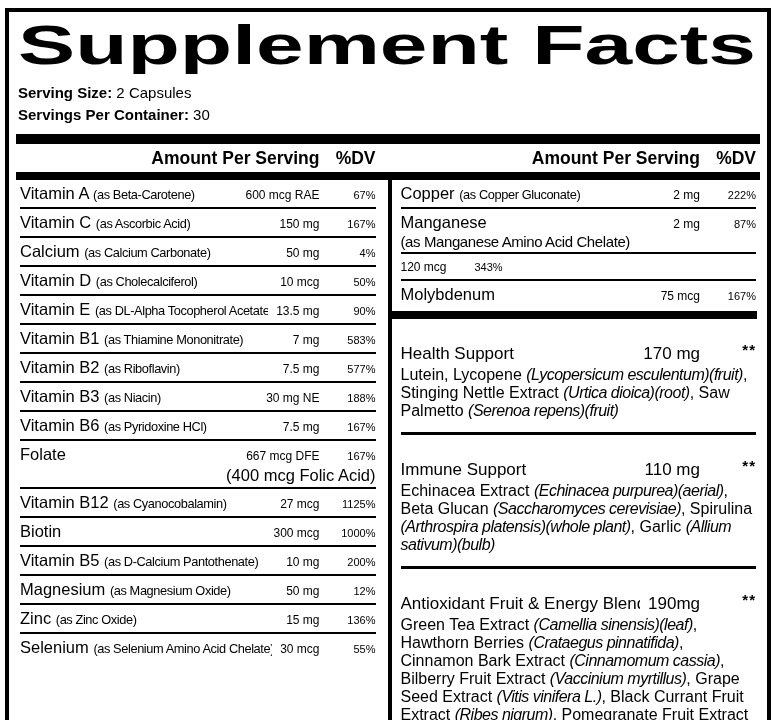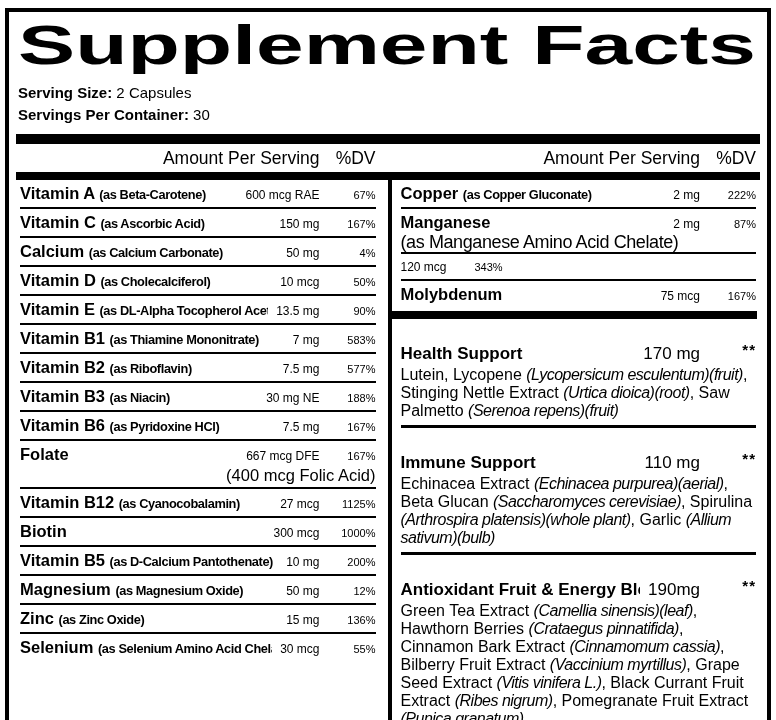--- a/index.html
+++ b/index.html
@@ -19,33 +19,33 @@
   .serving b{font-weight:bold;}
   .bar{background:#000;margin-left:-2px;margin-right:-2px;}
   .bar-lg{height:10px;margin-top:8px;}
   .bar-md{height:8px;}
   .columns{display:flex;align-items:stretch;}
   .col-left{flex:1 1 0;min-width:0;padding:0 12px 0 2px;}
   .col-right{flex:1 1 0;min-width:0;padding:0 2px 0 9px;}
   .vdivider{width:4px;background:#000;flex:0 0 4px;}
   .vdivider.ghost{background:transparent;}
   .line1{display:flex;align-items:baseline;gap:8px;min-width:0;}
-  .name{flex:1 1 0;min-width:0;white-space:nowrap;font-size:16.5px;overflow:hidden;font-weight:bold;}
+  .name{flex:1 1 0;min-width:0;white-space:nowrap;font-size:16.5px;overflow:hidden;}
   .sub{font-size:12.8px;letter-spacing:-0.4px;}
   .amt{white-space:nowrap;font-size:12px;}
   .dv{flex:0 0 48px;width:48px;text-align:right;font-size:11px;white-space:nowrap;}
   .hdr{font-weight:bold;padding-top:4px;padding-bottom:3px;}
-  .hdr .amt,.hdr .dv{font-size:17.5px;font-weight:normal;}
+  .hdr .amt,.hdr .dv{font-size:17.5px;font-weight:bold;}
   .row{border-bottom:2px solid #000;padding:4px 0 2px 0;line-height:19px;}
   .rows .row:last-child{border-bottom:none;}
   .line2{line-height:17px;}
   .line2.right{text-align:right;font-size:16.5px;line-height:19px;}
-  .line2.left{font-size:18px;letter-spacing:-0.4px;line-height:16px;}
+  .line2.left{font-size:15px;letter-spacing:-0.4px;line-height:16px;}
   .bar-right{height:8px;background:#000;margin:3px -1px 3px -9px;}
-  .blend{border-bottom:3px solid #000;padding:4px 0 5px 0;margin-top:21px;}
+  .blend{border-bottom:3px solid #000;padding:4px 0 12px 0;margin-top:21px;}
   .blends .blend:last-child{border-bottom:none;}
   .bhead .name,.bhead .amt{font-size:17px;}
   .ast{font-size:15px;letter-spacing:1px;position:relative;top:-4px;font-weight:bold;}
   .bdesc{font-size:16px;line-height:18px;margin-top:2px;}
   .bdesc .it{font-style:italic;letter-spacing:-0.5px;}
   .footnote{font-size:18px;padding:6px 0 2px 10px;}
 </style>
 </head>
 <body>
 

